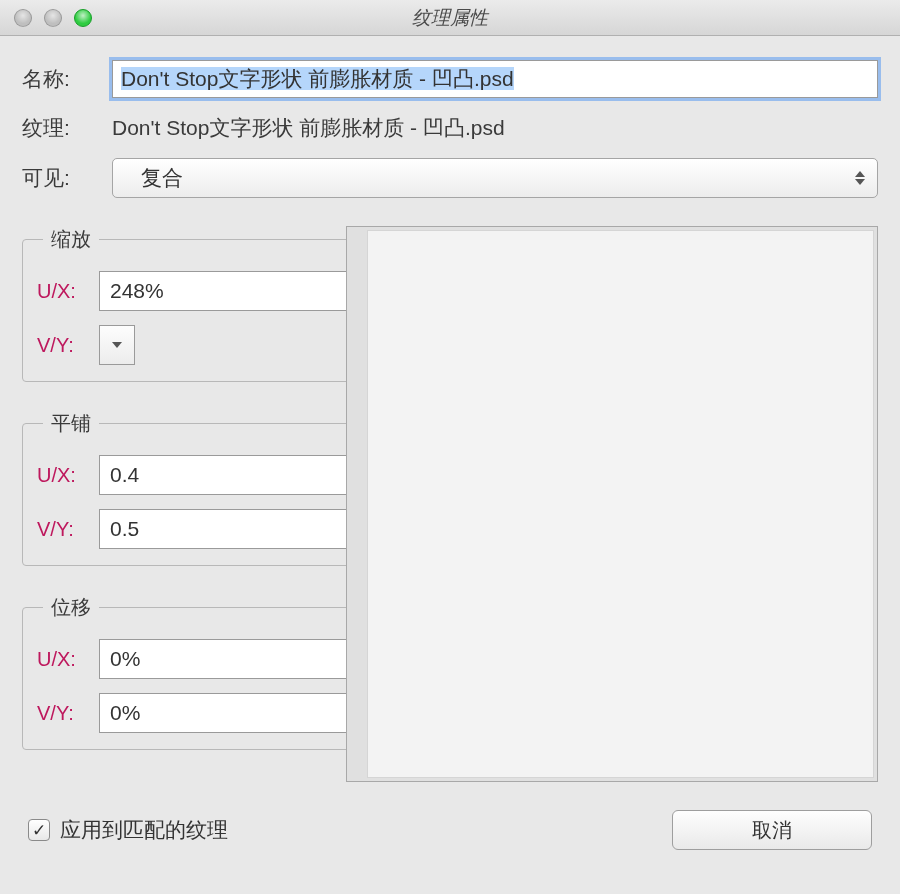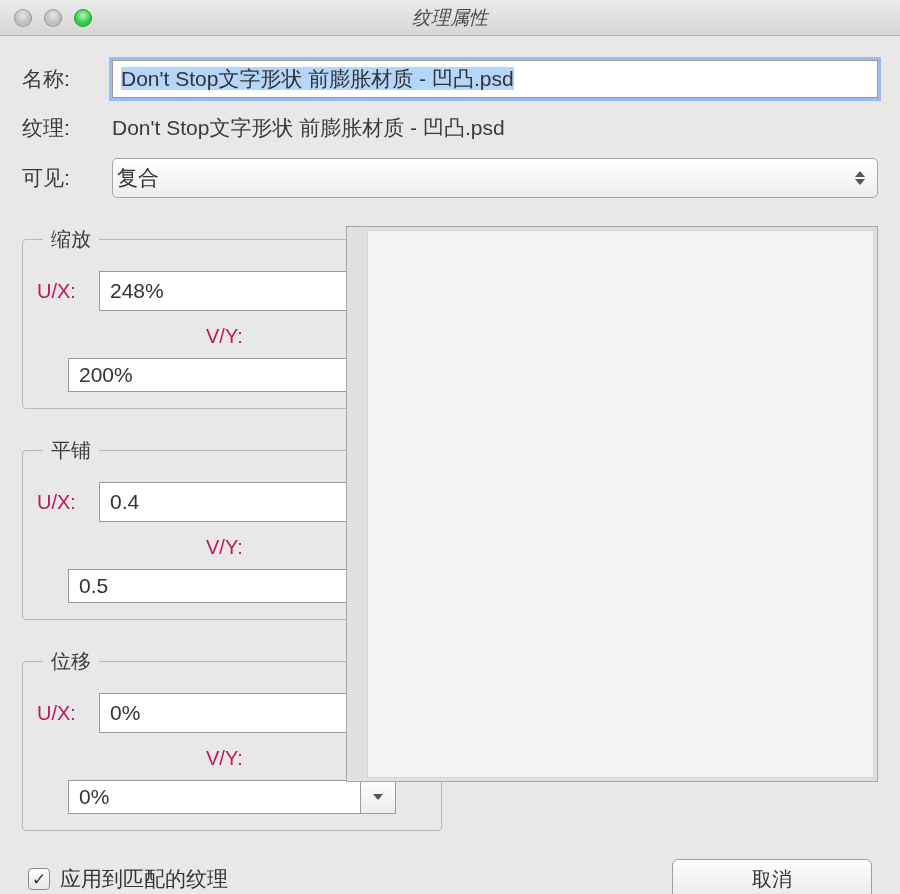--- a/index.html
+++ b/index.html
@@ -89,21 +89,21 @@
       padding: 2px 0;
     }
     .dropdown {
       width: 100%;
       height: 40px;
       border: 1px solid #a5a5a5;
       border-radius: 5px;
       background: linear-gradient(to bottom, #ffffff, #ececec);
       display: flex;
       align-items: center;
-      padding: 0 4px;
+      padding: 0 28px;
       position: relative;
       font-size: 21px;
       color: #333;
       cursor: default;
     }
     .dropdown .arrows {
       position: absolute;
       right: 12px;
       display: flex;
       flex-direction: column;
@@ -141,21 +141,21 @@
       font-size: 20px;
       color: #3a3a3a;
       margin-left: 6px;
     }
     .spin-row {
       display: flex;
       align-items: center;
       margin-bottom: 14px;
       gap: 10px;
     }
-    .spin-row:last-child { margin-bottom: 0; flex-direction: column; }
+    .spin-row:last-child { margin-bottom: 0; }
     .spin-label {
       width: 52px;
       font-size: 20px;
       color: #be185d;
     }
     .spin-field {
       flex: 1;
       display: flex;
       height: 40px;
     }
@@ -302,21 +302,20 @@
           <div class="spin-field">
             <input class="spin-input" value="248%" style="">
             <div class="spin-btn">
                 <span class="caret"></span>
               </div>
           </div>
         </div>
         <div class="spin-row">
           <div class="spin-label">V/Y:</div>
           <div class="spin-field">
-            <input class="spin-input" value="200%" style="">
             <div class="spin-btn">
                 <span class="caret"></span>
               </div>
           </div>
         </div>
       </fieldset>
 
       <fieldset class="group">
         <legend>平铺</legend>
         <div class="spin-row">

